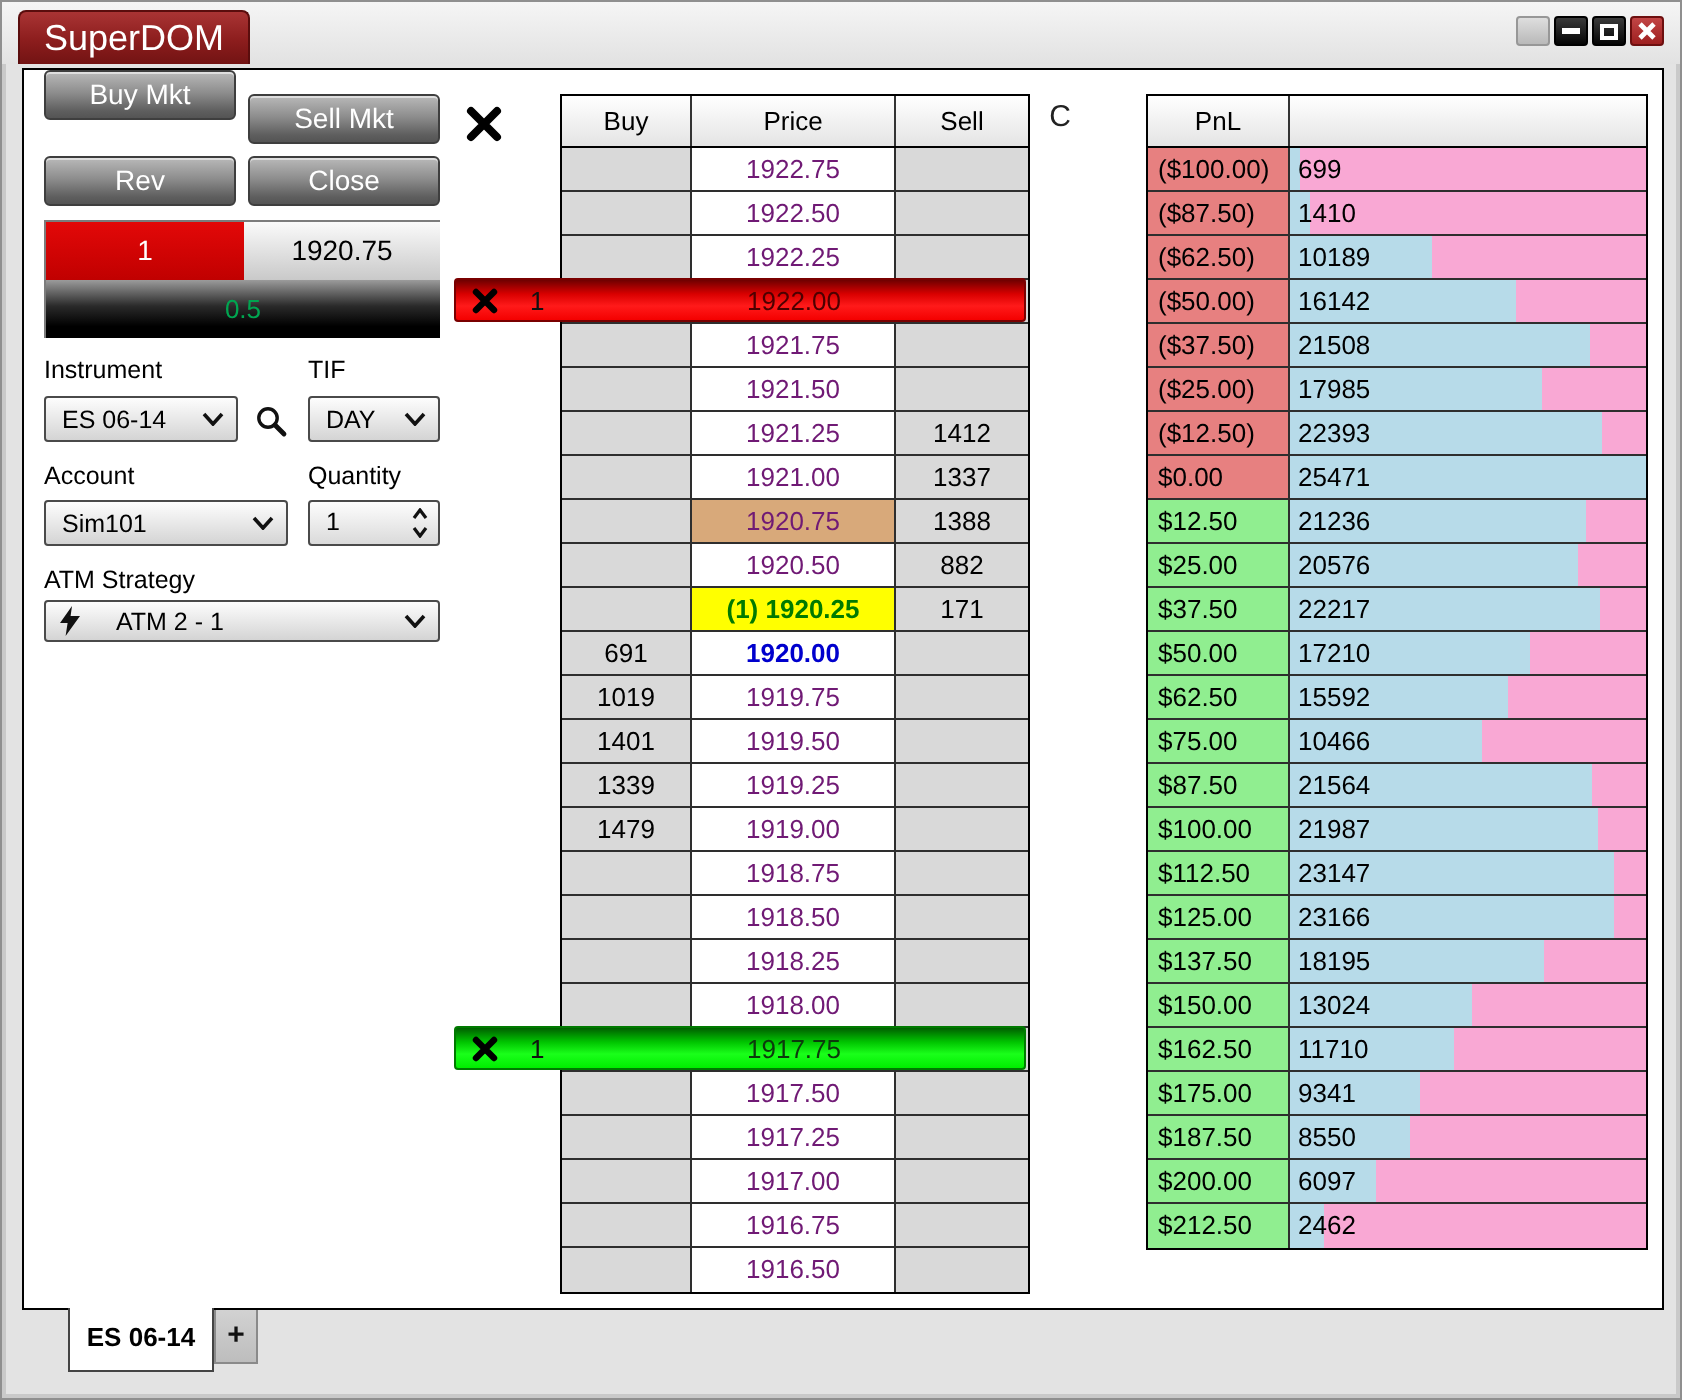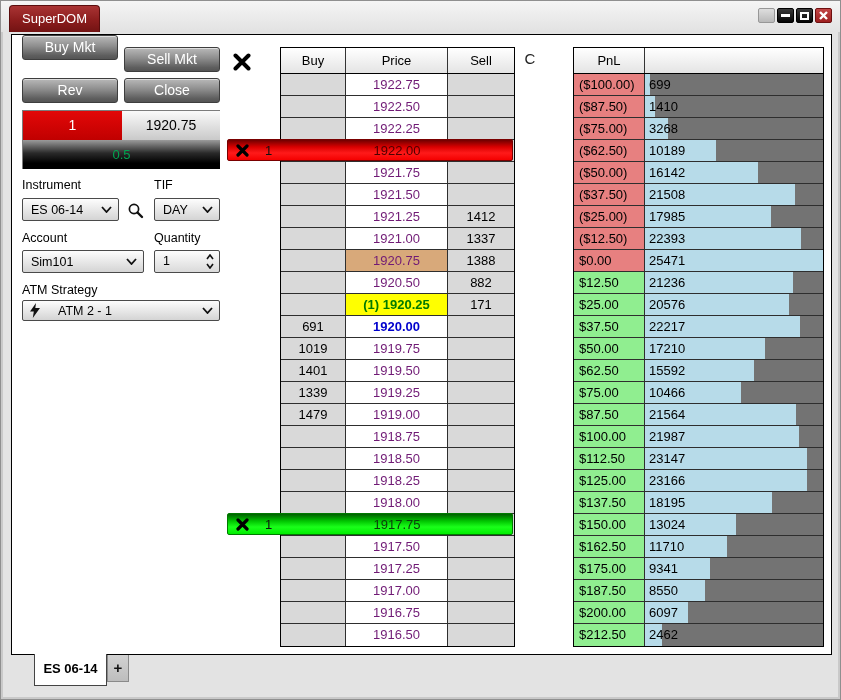--- a/index.html
+++ b/index.html
@@ -12,21 +12,21 @@
     overflow:hidden;
   }
   
   .titlebar { position:absolute; left:0; top:0; width:100%; height:31px;
     background:linear-gradient(#f5f5f5,#e2e2e2); }
   .title-tab {
     position:absolute; left:8px; top:4px; height:27px; min-width:89px;
     padding:0 12px; border-radius:4px 4px 0 0;
     background:linear-gradient(#a93434,#8c1d1d 55%,#721313);
     border:1px solid #5a0d0d; border-bottom:none;
-    color:#fff; font-size:13px; line-height:26px; text-align:center;
+    color:#fff; font-size:18px; line-height:26px; text-align:center;
   }
   .win-buttons { position:absolute; top:7px; right:8px; height:15px; display:flex; gap:2px; }
   .win-btn { width:17px; height:15px; border-radius:2px; display:flex; align-items:center; justify-content:center; cursor:default; }
   .win-btn.blank { background:linear-gradient(#dedede,#b9b9b9); border:1px solid #979797; }
   .win-btn.dark  { background:linear-gradient(#3a3a3a,#050505); border:1px solid #000; }
   .win-btn.red   { background:linear-gradient(#c24545,#9e1f1f); border:1px solid #6d0f0f; }
   .icon-min { width:9px; height:3px; background:#fff; }
   .icon-max { width:9px; height:8px; border:2px solid #fff; background:transparent; }
   
   .main-panel { position:absolute; left:10px; top:33px; width:821px; height:621px;
@@ -89,21 +89,21 @@
   .order-band.green .ob-price { color:#0c3a0c; }
   
   .pnl-table { position:absolute; left:561px; top:12px; width:251px; border:1px solid #000; background:#fff; }
   .pnl-header { display:flex; height:26px; border-bottom:1px solid #000; background:linear-gradient(#ffffff,#e4e4e4); }
   .pnl-header .hc { font-size:13px; text-align:center; line-height:25px; }
   .hc.pnl { width:71px; border-right:1px solid #333; }
   .hc.vol { width:178px;margin-top:42px; }
   .pnl-row { display:flex; height:22px; }
   .pnl-row .pcell { width:71px; height:22px; border-right:1px solid #2e2e2e; border-bottom:1px solid #2e2e2e;
     font-size:13px; line-height:21px; padding-left:5px; color:#000; }
-  .pnl-row .vcell { position:relative; width:178px; height:22px; border-bottom:1px solid #2e2e2e; background:#737373; overflow:hidden; }
+  .pnl-row .vcell { position:relative; width:178px; height:22px; border-bottom:1px solid #2e2e2e; background:#f9a8d4; overflow:hidden; }
   .pnl-row:last-child .pcell, .pnl-row:last-child .vcell { border-bottom:none; }
   .pcell.loss { background:#e78080; }
   .pcell.profit { background:#90ee90; }
   .vbar { position:absolute; left:0; top:0; height:100%; background:#b7dbe9; }
   .vtext { position:relative; font-size:13px; line-height:21px; padding-left:4px; color:#000; }
   
   .tab-active { position:absolute; left:33px; top:653px; width:73px; height:32px;
     background:#fff; border:1px solid #444; border-top:none; z-index:6;
     font-size:13px; font-weight:bold; text-align:center; line-height:29px; color:#000; }
   .tab-add { position:absolute; left:106px; top:654px; width:22px; height:27px;
@@ -372,27 +372,20 @@
             </div>
           </div>
           <div class="pnl-row">
             <div class="pcell loss">($87.50)</div>
             <div class="vcell">
               <div class="vbar" style="width: 5.54%; background: rgb(183, 219, 233);"></div>
               <div class="vtext">1410</div>
             </div>
           </div>
           <div class="pnl-row">
-            <div class="pcell loss">($75.00)</div>
-            <div class="vcell">
-              <div class="vbar" style="width: 12.83%; background: rgb(183, 219, 233);"></div>
-              <div class="vtext">3268</div>
-            </div>
-          </div>
-          <div class="pnl-row">
             <div class="pcell loss">($62.50)</div>
             <div class="vcell">
               <div class="vbar" style="width: 40%; background: rgb(183, 219, 233);"></div>
               <div class="vtext">10189</div>
             </div>
           </div>
           <div class="pnl-row">
             <div class="pcell loss">($50.00)</div>
             <div class="vcell">
               <div class="vbar" style="width: 63.37%; background: rgb(183, 219, 233);"></div>

